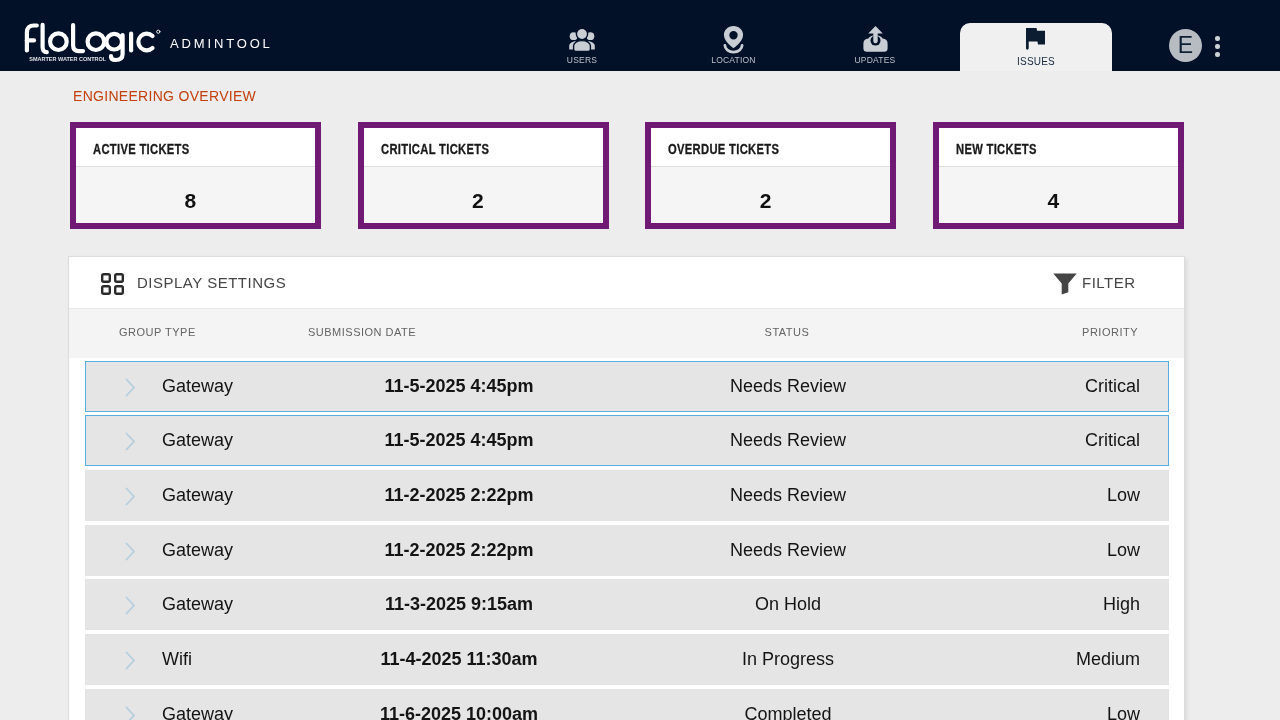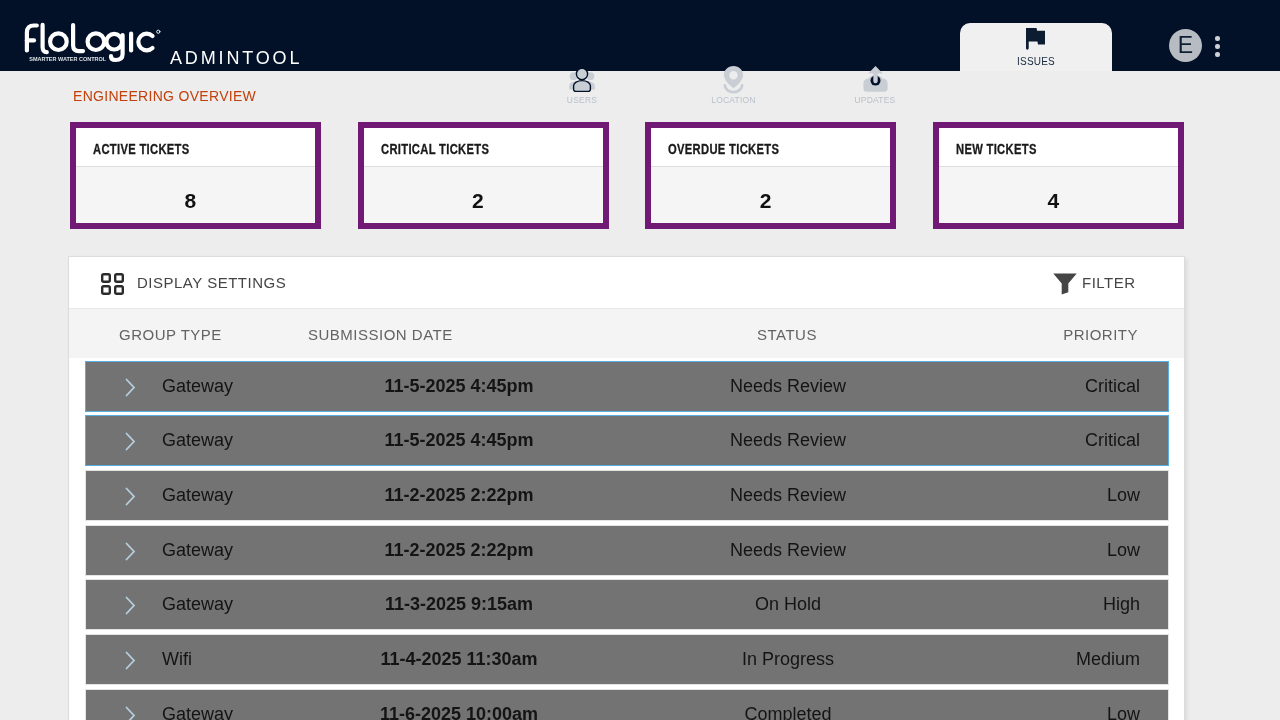--- a/index.html
+++ b/index.html
@@ -2,23 +2,23 @@
 <html><head>
 <meta charset="utf-8">
 <style>
   * { margin:0; padding:0; box-sizing:border-box; }
   html,body { width:1280px; height:720px; overflow:hidden; }
   body { font-family:"Liberation Sans", sans-serif; background:#ededed; position:relative; }
 
   
   .header { position:absolute; left:0; top:0; width:1280px; height:71px; background:#021127; }
   .logo { position:absolute; left:24px; top:22px; }
-  .admintool { position:absolute; left:170px; top:48px; color:#fff; font-size:18px; letter-spacing:2.85px; }
-
-  .navitem { position:absolute; top:0; width:152px; height:71px; text-align:center;margin-top:40px; }
+  .admintool { position:absolute; left:170px; top:36px; color:#fff; font-size:13px; letter-spacing:2.85px; }
+
+  .navitem { position:absolute; top:0; width:152px; height:71px; text-align:center; }
   .navitem .lbl { position:absolute; left:0; right:0; bottom:6px; font-size:8.5px; color:#b9c0c9; letter-spacing:0.2px; }
   .nav-users    { left:506px; }
   .nav-location { left:657.5px; }
   .nav-updates  { left:799px; }
   .tab-issues { position:absolute; left:960px; top:23px; width:152px; height:48px; background:#f0f0f0; border-radius:10px 10px 0 0; }
   .tab-issues .lbl { position:absolute; left:0; right:0; bottom:4.5px; text-align:center; font-size:10px; color:#16293f; letter-spacing:0.2px; }
 
   .avatar { position:absolute; left:1169px; top:29px; width:33px; height:33px; border-radius:50%; background:#b7bcc2; color:#0e1e33; font-size:23px; text-align:center; line-height:33px; }
   .dots { position:absolute; left:1215px; top:36px; }
   .dots span { display:block; width:4.5px; height:4.5px; border-radius:50%; background:#cfd3d8; margin-bottom:3.6px; }
@@ -32,25 +32,25 @@
   .card .cv { height:67px; display:flex; align-items:center; justify-content:center; font-weight:bold; font-size:21px; color:#111; padding-right:10.5px; }
 
   
   .panel { position:absolute; left:68px; top:256px; width:1117px; height:464px; background:#fff; border:1px solid #dcdcdc; border-bottom:none; box-shadow:2px 2px 4px rgba(0,0,0,0.08); }
   .dsbar { position:relative; height:52px; border-bottom:1px solid #e7e7e7; }
   .dsbar .dstext { position:absolute; left:68px; top:17px; font-size:15px; color:#454545; letter-spacing:0.5px; }
   .dsbar .gridicon { position:absolute; left:32px; top:16px; }
   .dsbar .filtertext { position:absolute; left:1013px; top:17px; font-size:15px; color:#454545; letter-spacing:0.5px; }
   .dsbar .filtericon { position:absolute; left:984px; top:16px; }
 
-  .thead { position:relative; height:49px; background:#f4f4f4; font-size:15px; color:#636363; letter-spacing:0.5px; }
+  .thead { position:relative; height:49px; background:#f4f4f4; font-size:11px; color:#636363; letter-spacing:0.5px; }
   .thead span { position:absolute; top:17px; }
 
   .rows { position:absolute; left:16px; top:103.5px; width:1084px; }
-  .row { position:relative; height:51px; background:#737373; border:1px solid #e4e4e4; margin-bottom:3.7px; font-size:18px; color:#141414; }
+  .row { position:relative; height:51px; background:#e5e5e5; border:1px solid #e4e4e4; margin-bottom:3.7px; font-size:18px; color:#141414; }
   .row.hl { border:1.5px solid #58afdf; }
   .row .c1 { position:absolute; left:76px; top:14px; }
   .row .c2 { position:absolute; left:223px; width:300px; text-align:center; top:14px;font-weight:bold; }
   .row .c3 { position:absolute; left:552px; width:300px; text-align:center; top:14px; }
   .row .c4 { position:absolute; right:28px; top:14px; }
   .row svg.chev { position:absolute; left:39px; top:16px; }
 </style>
 </head>
 <body>
   <div class="header">

